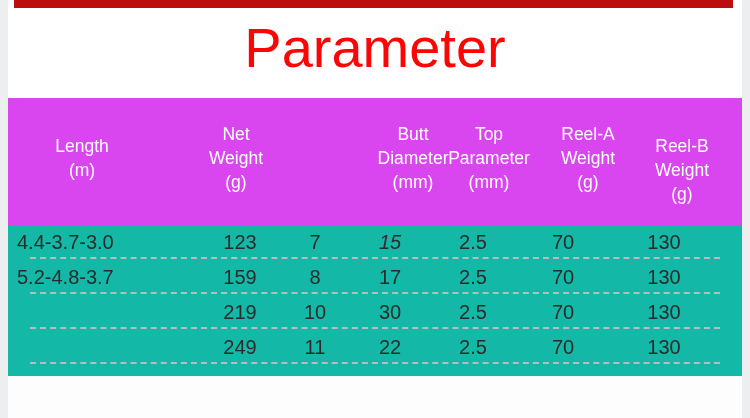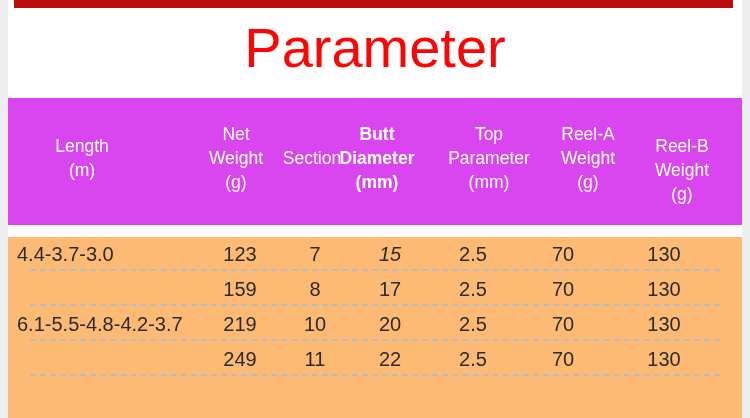--- a/index.html
+++ b/index.html
@@ -71,24 +71,24 @@
     color: #ffffff;
     font-size: 17.5px;
     line-height: 24px;
     text-align: center;
     white-space: pre-line;
     font-weight: 400;
   }
   .body-band {
     position: absolute;
     left: 8px;
-    top: 237px;
+    top: 225px;
     width: 734px;
-    height: 182px;
-    background: #fdba74;
+    height: 151px;
+    background: #14b8a6;
   }
   .row {
     position: absolute;
     left: 0;
     width: 734px;
     height: 35px;
   }
   .dash {
     position: absolute;
     left: 22px;
@@ -122,22 +122,21 @@
   <div class="title-band">
     <div class="title">Parameter</div>
   </div>
 
   <div class="header-band">
     <div class="hcell" style="left:10px;  top:36px;  width:128px;">Length
 (m)</div>
     <div class="hcell" style="left:172px; top:24px;  width:112px;">Net
 Weight
 (g)</div>
-    <div class="hcell" style="left:254px; top:48px;  width:100px;">Section</div>
-    <div class="hcell" style="left:304px; top:24px;  width:130px;font-weight:bold;">Butt
+    <div class="hcell" style="left:340px; top:24px;  width:130px;">Butt
 Diameter
 (mm)</div>
     <div class="hcell" style="left:416px; top:24px;  width:130px;">Top
 Parameter
 (mm)</div>
     <div class="hcell" style="left:522px; top:24px;  width:116px;">Reel-A
 Weight
 (g)</div>
     <div class="hcell" style="left:616px; top:36px;  width:116px;">Reel-B
 Weight
@@ -151,34 +150,34 @@
       <div class="cell num" style="left:232px; top:4px;">123</div>
       <div class="cell num" style="left:307px; top:4px;">7</div>
       <div class="cell num" style="left:382px; top:4px;font-style:italic;">15</div>
       <div class="cell num" style="left:465px; top:4px;">2.5</div>
       <div class="cell num" style="left:555px; top:4px;">70</div>
       <div class="cell num" style="left:656px; top:4px;">130</div>
       <div class="dash" style="top:32px;"></div>
     </div>
 
     <div class="row" style="top:35px;">
+      <div class="cell c0" style="left:9px;  top:4px;">5.2-4.8-3.7</div>
       <div class="cell num" style="left:232px; top:4px;">159</div>
       <div class="cell num" style="left:307px; top:4px;">8</div>
       <div class="cell num" style="left:382px; top:4px;">17</div>
       <div class="cell num" style="left:465px; top:4px;">2.5</div>
       <div class="cell num" style="left:555px; top:4px;">70</div>
       <div class="cell num" style="left:656px; top:4px;">130</div>
       <div class="dash" style="top:32px;"></div>
     </div>
 
     <div class="row" style="top:70px;">
-      <div class="cell c0" style="left:9px;  top:4px;">6.1-5.5-4.8-4.2-3.7</div>
       <div class="cell num" style="left:232px; top:4px;">219</div>
       <div class="cell num" style="left:307px; top:4px;">10</div>
-      <div class="cell num" style="left:382px; top:4px;">20</div>
+      <div class="cell num" style="left:382px; top:4px;">30</div>
       <div class="cell num" style="left:465px; top:4px;">2.5</div>
       <div class="cell num" style="left:555px; top:4px;">70</div>
       <div class="cell num" style="left:656px; top:4px;">130</div>
       <div class="dash" style="top:32px;"></div>
     </div>
 
     <div class="row" style="top:105px;">
       <div class="cell num" style="left:232px; top:4px;text-align:center;">249</div>
       <div class="cell num" style="left:307px; top:4px;">11</div>
       <div class="cell num" style="left:382px; top:4px;">22</div>

